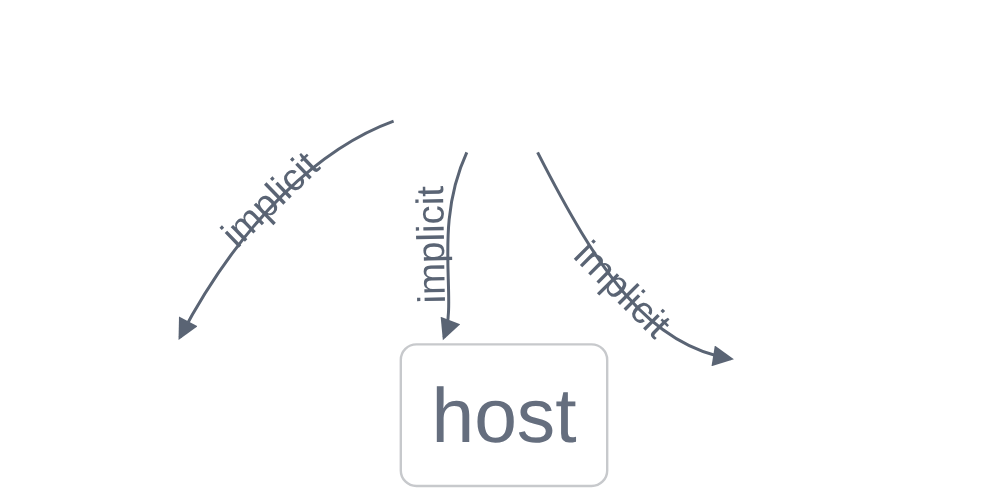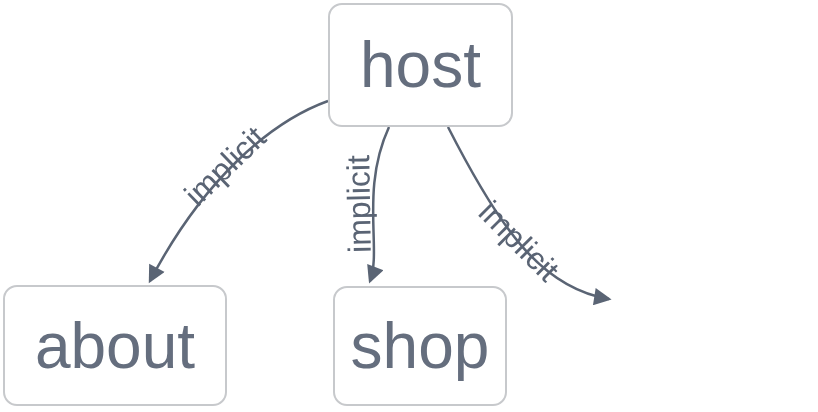--- a/index.html
+++ b/index.html
@@ -75,26 +75,20 @@
 
     <path class="edge-path" marker-end="url(#arrow)" d="M 448 127 C 498 225, 540 288, 609 299"></path>
 
     <text class="edge-label" transform="translate(225,166) rotate(-44)">implicit</text>
 
     <text class="edge-label" transform="translate(359,204) rotate(-91)">implicit</text>
 
     <text class="edge-label" transform="translate(519,241) rotate(45)">implicit</text>
   </svg>
 
-  <div class="node node-host">
-    <span>host</span>
-  </div>
 
-  <div class="node node-about">
-    <span>about</span>
-  </div>
 
   <div class="node node-cart">
-    <span>shop</span>
+    <span>host</span>
   </div>
 
 
 </div>
 
 </body></html>

